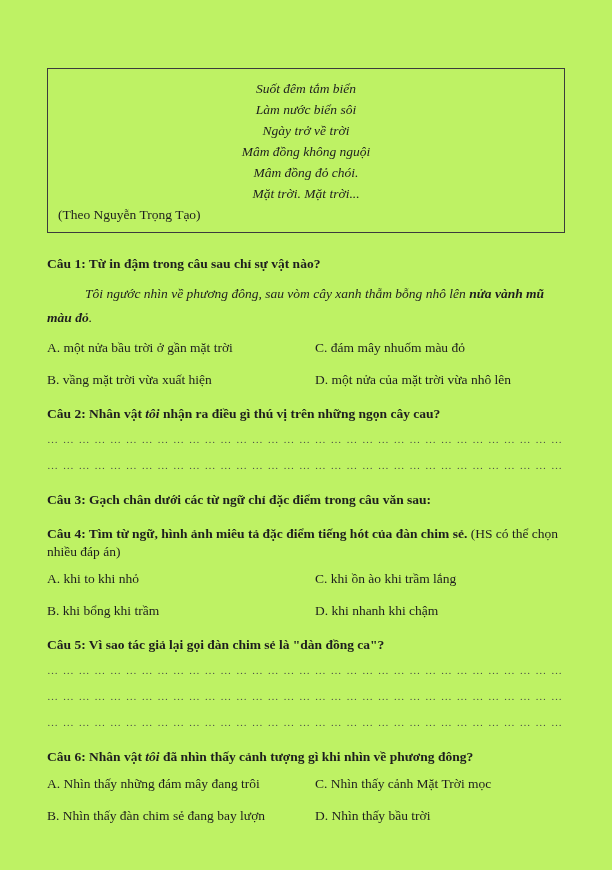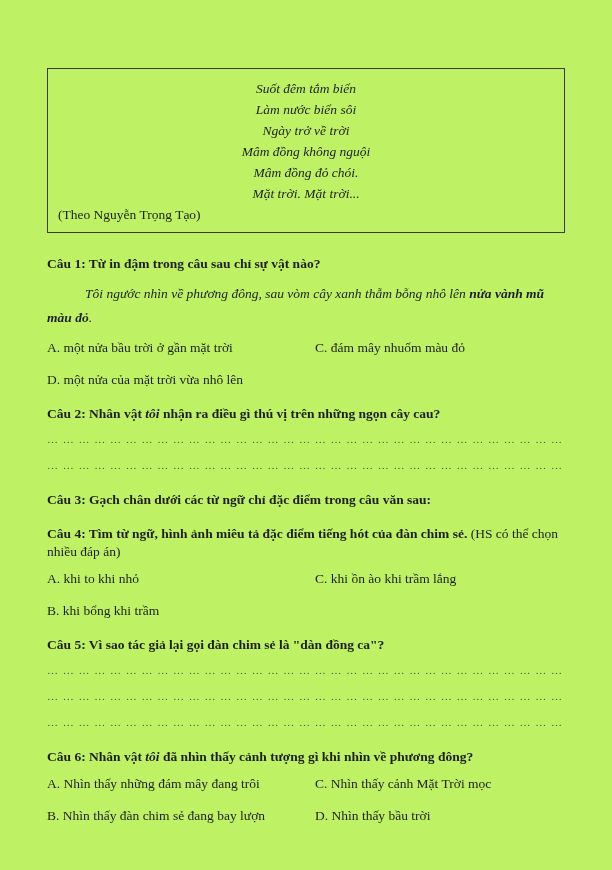--- a/index.html
+++ b/index.html
@@ -75,40 +75,42 @@
     <div class="poem-line">Mặt trời. Mặt trời...</div>
     <div class="attribution">(Theo Nguyễn Trọng Tạo)</div>
   </div>
 
   <div>
     <p class="q-title" style="margin-top:12px"><span>Câu 1: </span><span>Từ in đậm trong câu sau chỉ sự vật nào?</span></p>
     <p class="passage indent"><span>Tôi ngước nhìn về phương đông, sau vòm cây xanh thẫm bỗng nhô lên </span><span class="b">nửa vành mũ màu đỏ</span><span>.</span></p>
     <div class="options">
       <div class="option"><span>A. </span><span>một nửa bầu trời ở gần mặt trời</span></div>
       <div class="option"><span>C. </span><span>đám mây nhuốm màu đỏ</span></div>
+      <div class="option"><span>B. </span><span>vầng mặt trời vừa xuất hiện</span></div>
       <div class="option"><span>D. </span><span>một nửa của mặt trời vừa nhô lên</span></div>
     </div>
   </div>
 
   <div>
     <p class="q-title"><span>Câu 2: </span><span>Nhân vật </span><span class="it">tôi</span><span> nhận ra điều gì thú vị trên những ngọn cây cau?</span></p>
     <div class="dots-line">… … … … … … … … … … … … … … … … … … … … … … … … … … … … … … … … … … … … … … … … … …</div>
     <div class="dots-line">… … … … … … … … … … … … … … … … … … … … … … … … … … … … … … … … … … … … … … … … … …</div>
   </div>
 
   <div>
     <p class="q-title"><span>Câu 3: </span><span>Gạch chân dưới các từ ngữ chỉ đặc điểm trong câu văn sau:</span></p>
   </div>
 
   <div>
     <p class="q-title"><span>Câu 4: </span><span>Tìm từ ngữ, hình ảnh miêu tả đặc điểm tiếng hót của đàn chim sẻ.</span><span class="regular"> (HS có thể chọn nhiều đáp án)</span></p>
     <div class="options">
       <div class="option"><span>A. </span><span>khi to khi nhỏ</span></div>
       <div class="option"><span>C. </span><span>khi ồn ào khi trầm lắng</span></div>
       <div class="option"><span>B. </span><span>khi bổng khi trầm</span></div>
+      <div class="option"><span>D. </span><span>khi nhanh khi chậm</span></div>
     </div>
   </div>
 
   <div>
     <p class="q-title"><span>Câu 5: </span><span>Vì sao tác giả lại gọi đàn chim sẻ là "dàn đồng ca"?</span></p>
     <div class="dots-line">… … … … … … … … … … … … … … … … … … … … … … … … … … … … … … … … … … … … … … … … … …</div>
     <div class="dots-line">… … … … … … … … … … … … … … … … … … … … … … … … … … … … … … … … … … … … … … … … … …</div>
     <div class="dots-line">… … … … … … … … … … … … … … … … … … … … … … … … … … … … … … … … … … … … … … … … … …</div>
   </div>
 

